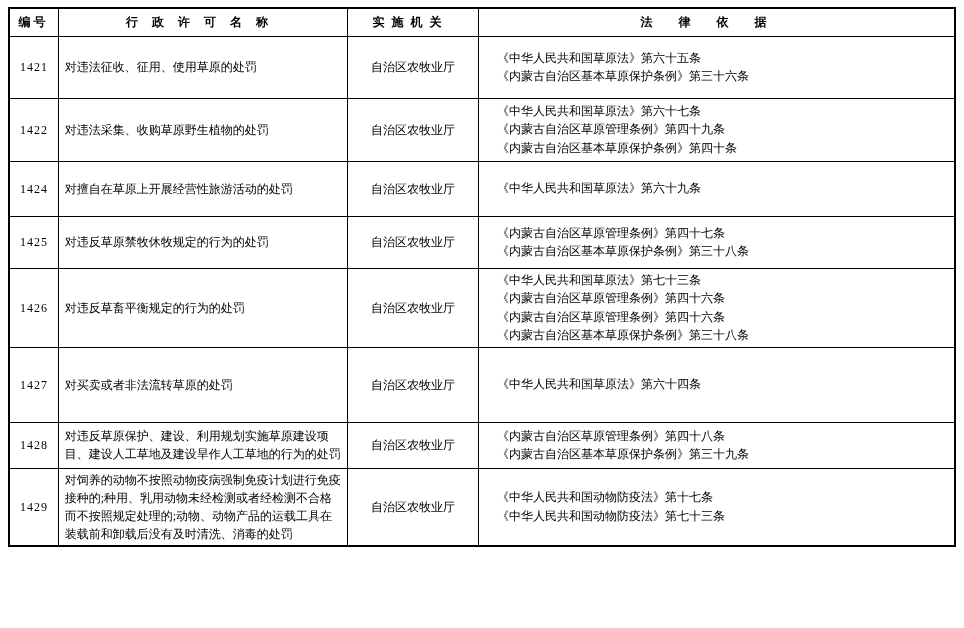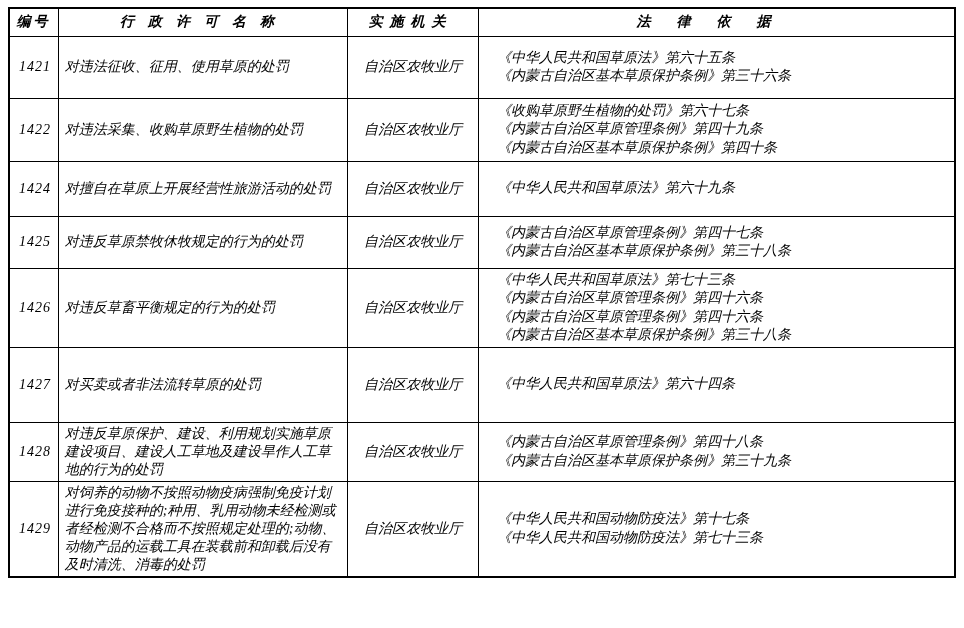--- a/index.html
+++ b/index.html
@@ -4,22 +4,21 @@
 <style>
   html,body{margin:0;padding:0;background:#ffffff;}
   body{width:964px;height:628px;overflow:hidden;
        font-family:"Liberation Serif","DejaVu Serif",serif;color:#000;}
   .sheet{padding:7px 8px 0 8px;}
   table.permits{
     border-collapse:collapse;
     table-layout:fixed;
     width:948px;
     border:2px solid #000;
-    font-size:14px;
-    font-style:italic;
+    font-size:12px;
   }
   th,td{border:1px solid #000;vertical-align:middle;overflow:hidden;}
   thead tr{height:28px;}
   thead th{
     font-weight:bold;
     text-align:center;
     padding:1px 2px;
     white-space:nowrap;
   }
   th.h-id{letter-spacing:3px;padding-right:3px;}
@@ -71,21 +70,21 @@
             <div class="legal-line">《中华人民共和国草原法》第六十五条</div>
             <div class="legal-line">《内蒙古自治区基本草原保护条例》第三十六条</div>
           </td>
   </tr>
 
   <tr>
     <td class="c-id">1422</td>
     <td class="c-name">对违法采集、收购草原野生植物的处罚</td>
     <td class="c-agency">自治区农牧业厅</td>
     <td class="c-legal">
-            <div class="legal-line">《收购草原野生植物的处罚》第六十七条</div>
+            <div class="legal-line">《中华人民共和国草原法》第六十七条</div>
             <div class="legal-line">《内蒙古自治区草原管理条例》第四十九条</div>
             <div class="legal-line">《内蒙古自治区基本草原保护条例》第四十条</div>
           </td>
   </tr>
 
 
   <tr>
     <td class="c-id">1424</td>
     <td class="c-name">对擅自在草原上开展经营性旅游活动的处罚</td>
     <td class="c-agency">自治区农牧业厅</td>

